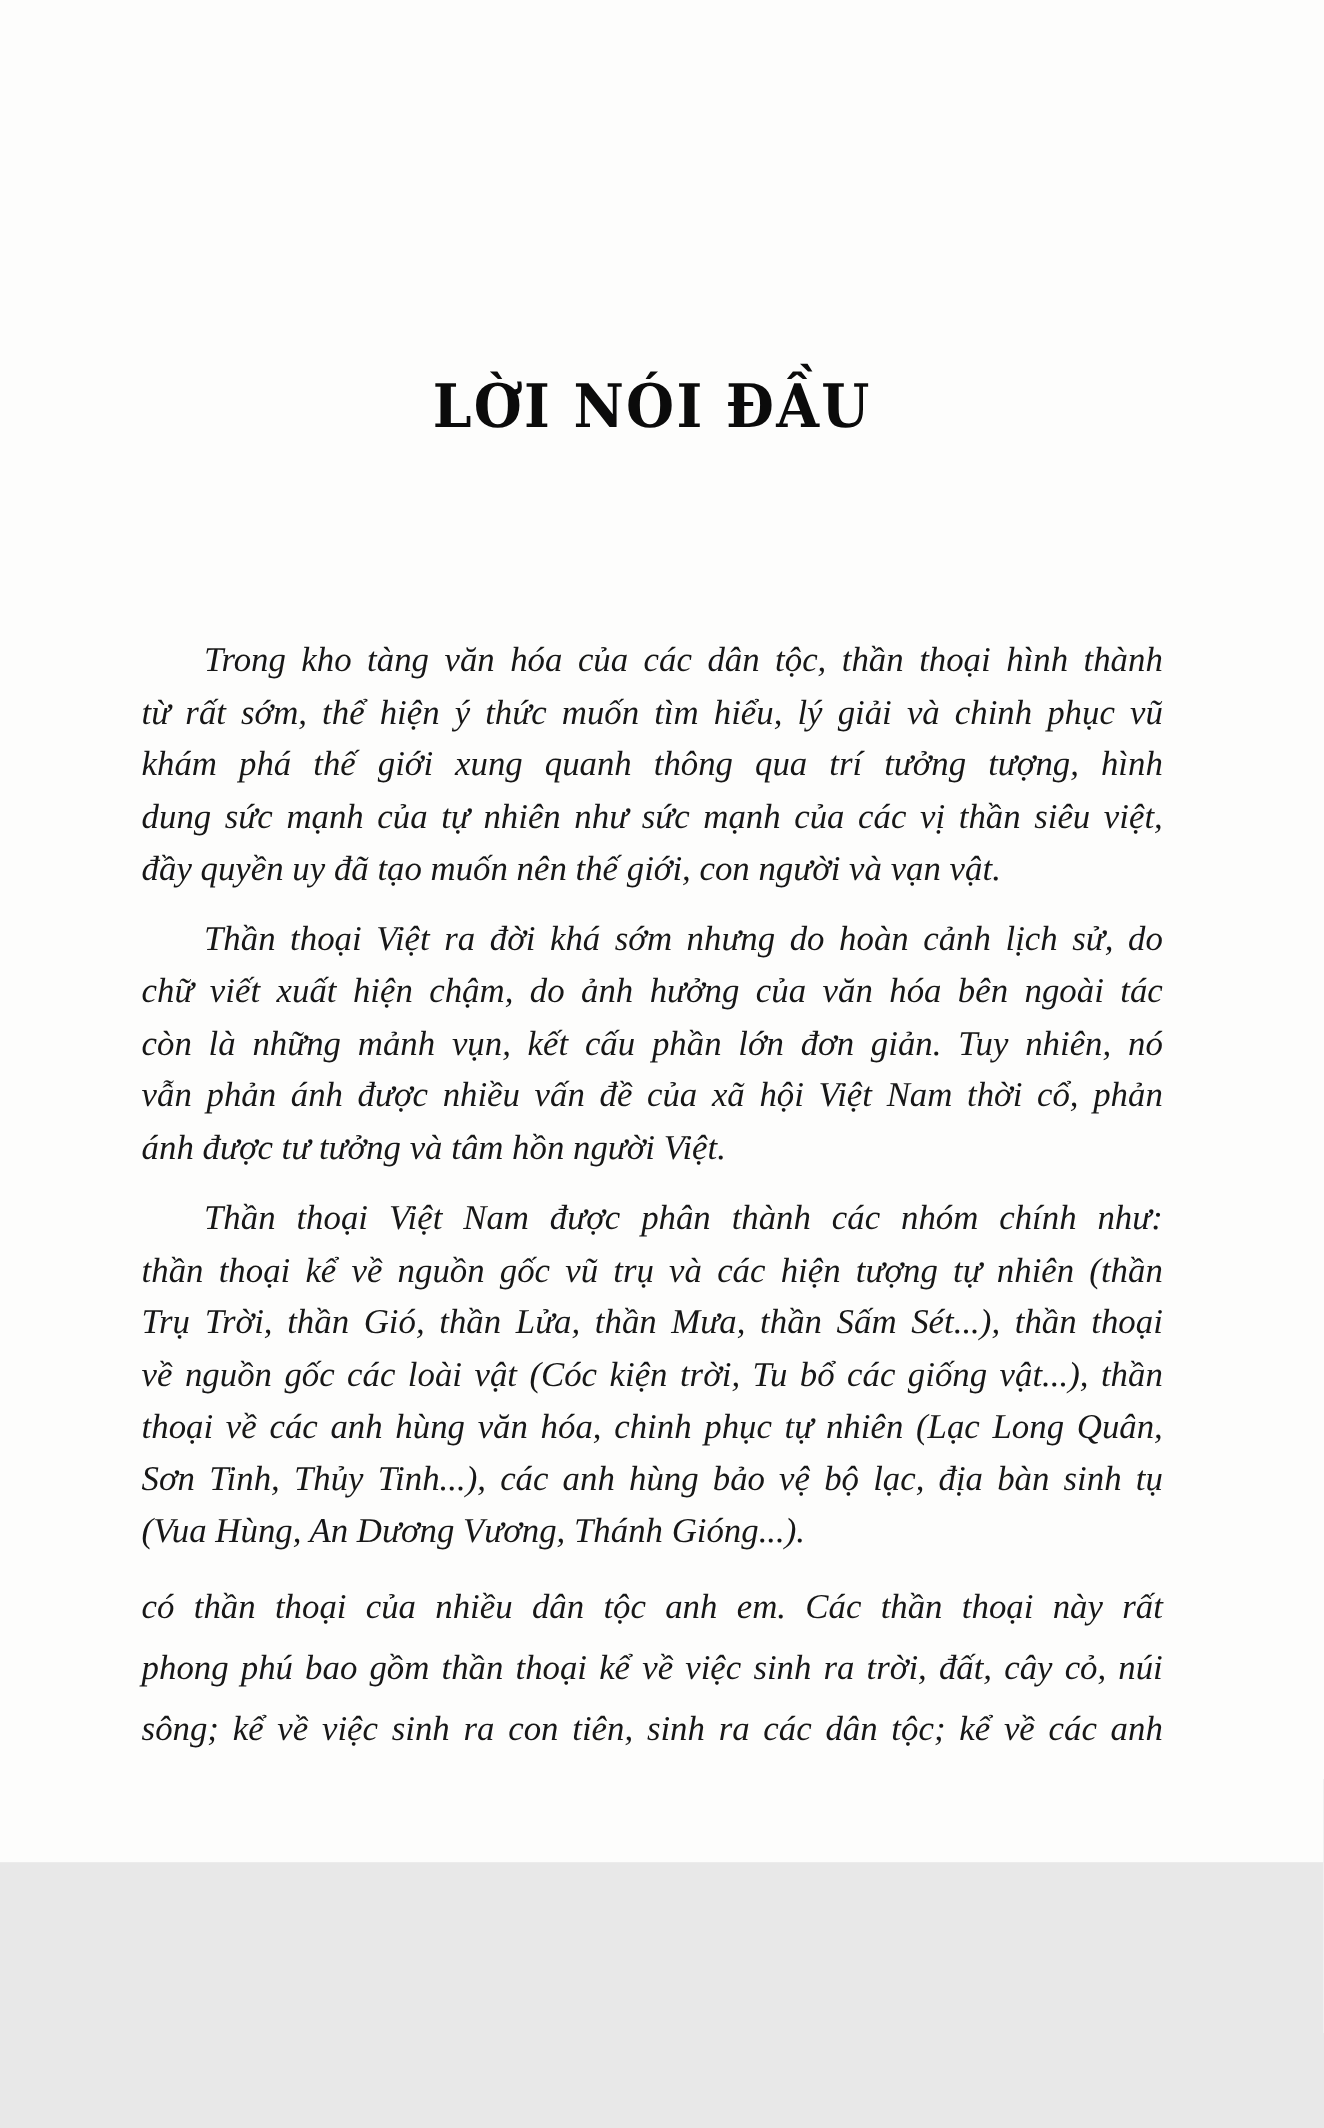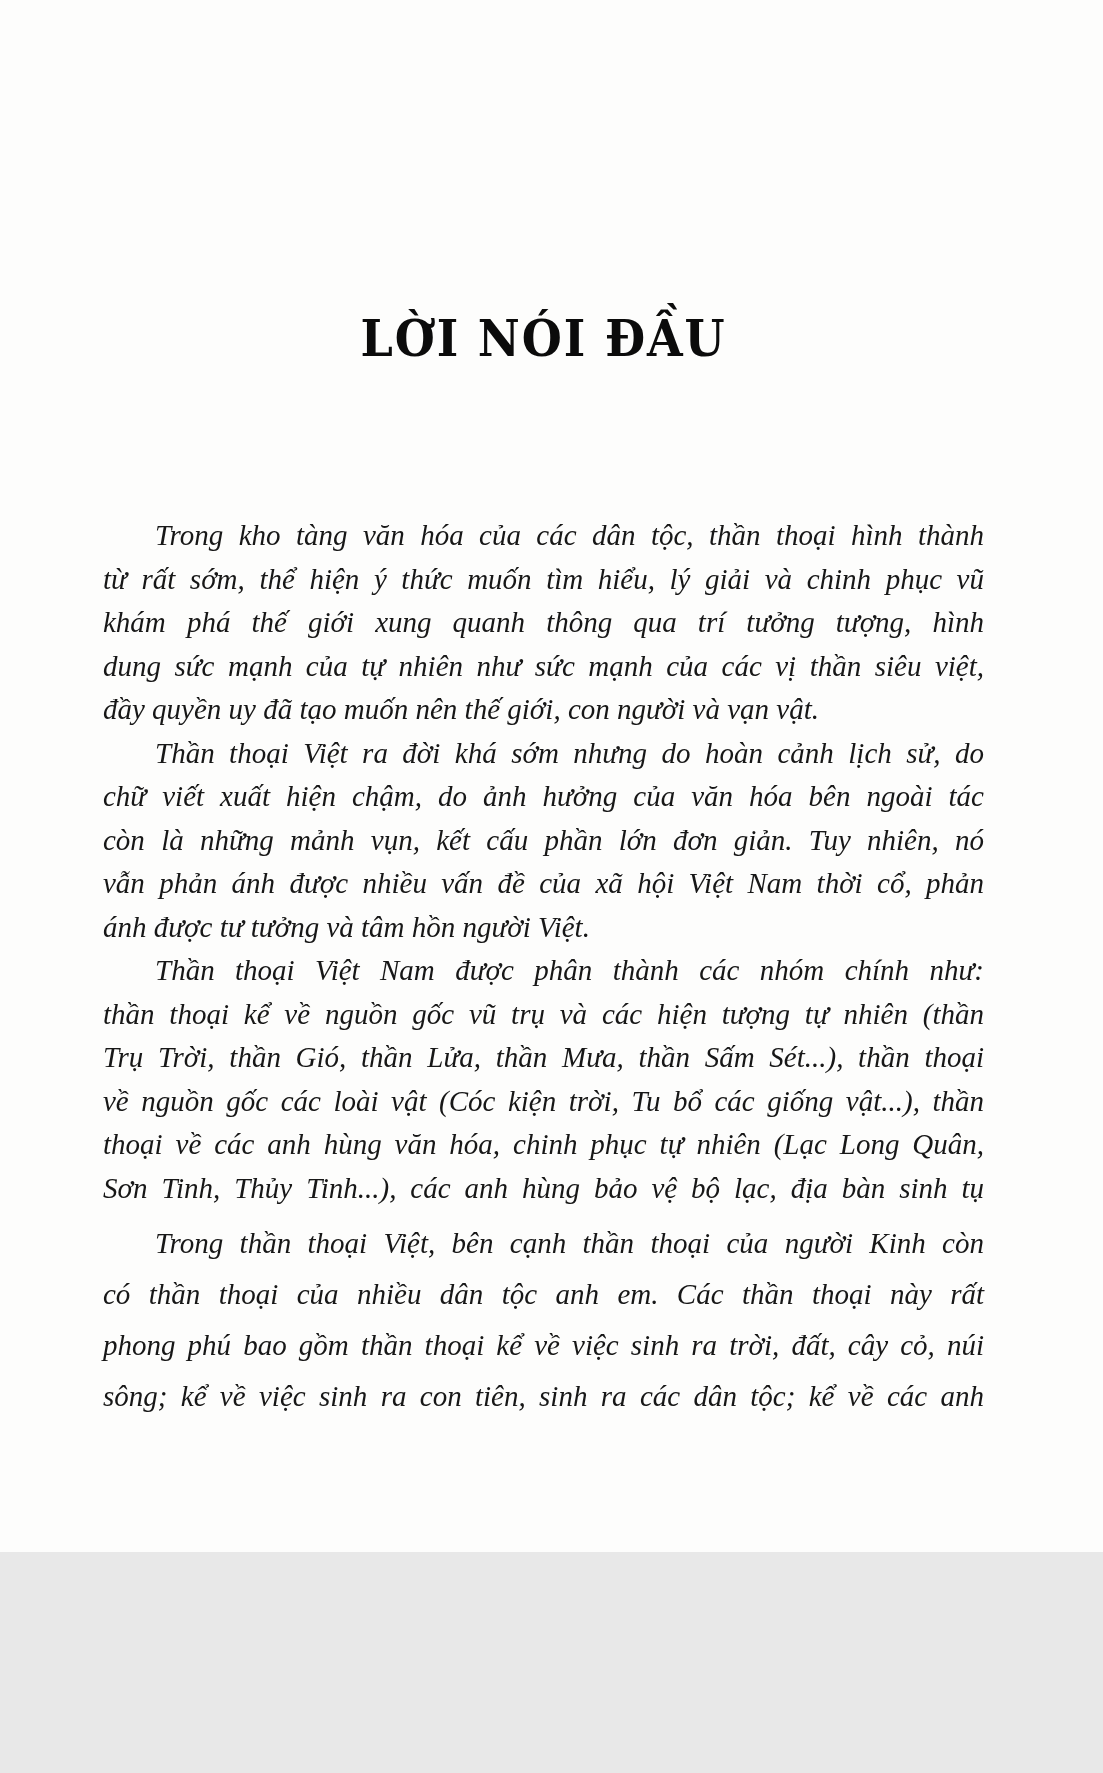--- a/index.html
+++ b/index.html
@@ -35,21 +35,21 @@
   }
   .body-text {
     position: absolute;
     top: 514px;
     left: 103px;
     width: 881px;
     font-style: italic;
     font-size: 29px;
     color: #171717;
   }
-  .paragraph { margin: 0; }
+  .paragraph { margin: 15px; }
   .paragraph.loose { margin-top: 8px; }
   .line {
     height: 43.5px;
     line-height: 43.5px;
     text-align: justify;
     text-align-last: justify;
     white-space: nowrap;
     overflow: visible;
   }
   .paragraph.loose .line {
@@ -96,23 +96,23 @@
         <div class="line">vẫn phản ánh được nhiều vấn đề của xã hội Việt Nam thời cổ, phản</div>
         <div class="line last">ánh được tư tưởng và tâm hồn người Việt.</div>
       </div>
       <div class="paragraph">
         <div class="line first">Thần thoại Việt Nam được phân thành các nhóm chính như:</div>
         <div class="line">thần thoại kể về nguồn gốc vũ trụ và các hiện tượng tự nhiên (thần</div>
         <div class="line">Trụ Trời, thần Gió, thần Lửa, thần Mưa, thần Sấm Sét...), thần thoại</div>
         <div class="line">về nguồn gốc các loài vật (Cóc kiện trời, Tu bổ các giống vật...), thần</div>
         <div class="line">thoại về các anh hùng văn hóa, chinh phục tự nhiên (Lạc Long Quân,</div>
         <div class="line">Sơn Tinh, Thủy Tinh...), các anh hùng bảo vệ bộ lạc, địa bàn sinh tụ</div>
+        <div class="line last">(Vua Hùng, An Dương Vương, Thánh Gióng...).</div>
       </div>
       <div class="paragraph loose">
-        <div class="line first">Trong thần thoại Việt, bên cạnh thần thoại của người Kinh còn</div>
         <div class="line">có thần thoại của nhiều dân tộc anh em. Các thần thoại này rất</div>
         <div class="line">phong phú bao gồm thần thoại kể về việc sinh ra trời, đất, cây cỏ, núi</div>
         <div class="line">sông; kể về việc sinh ra con tiên, sinh ra các dân tộc; kể về các anh</div>
       </div>
     </div>
 
   <div class="page-number">5</div>
 </div>
 
 </body></html>

